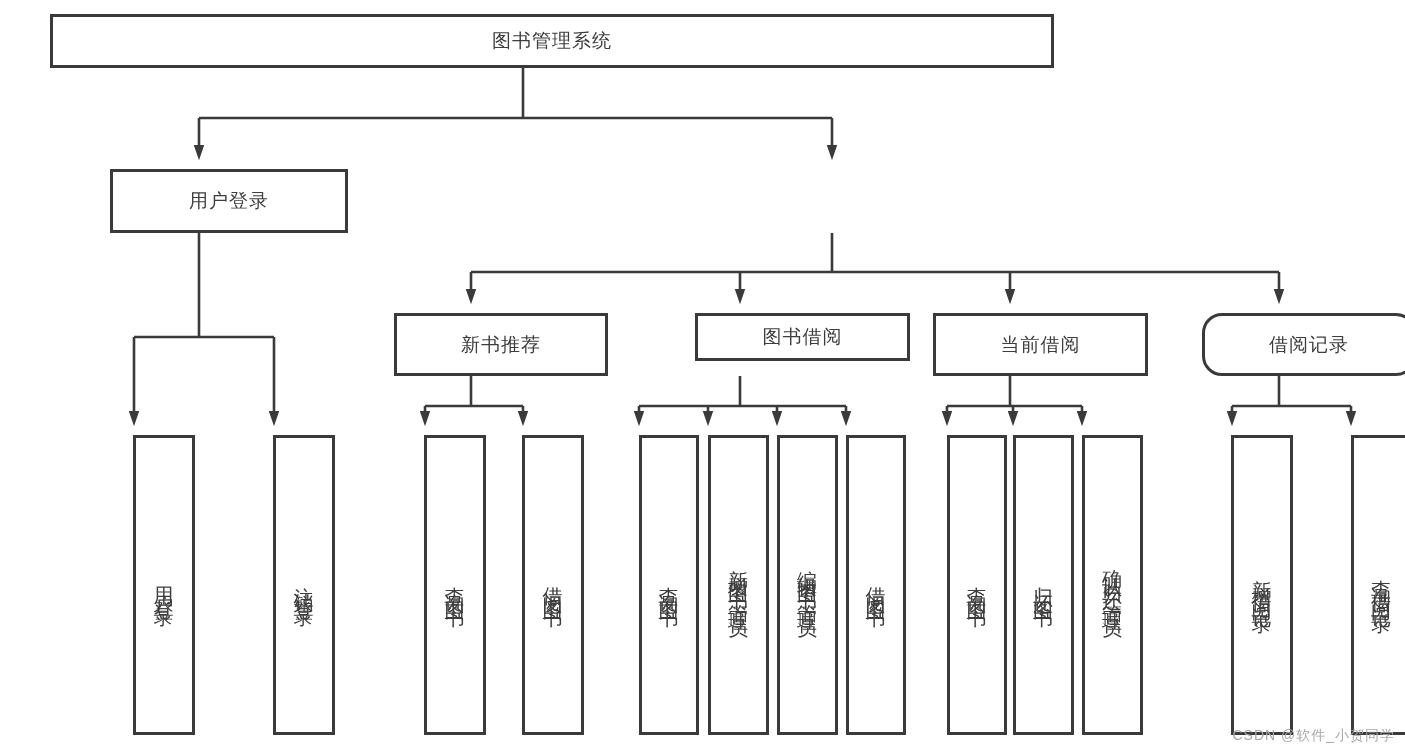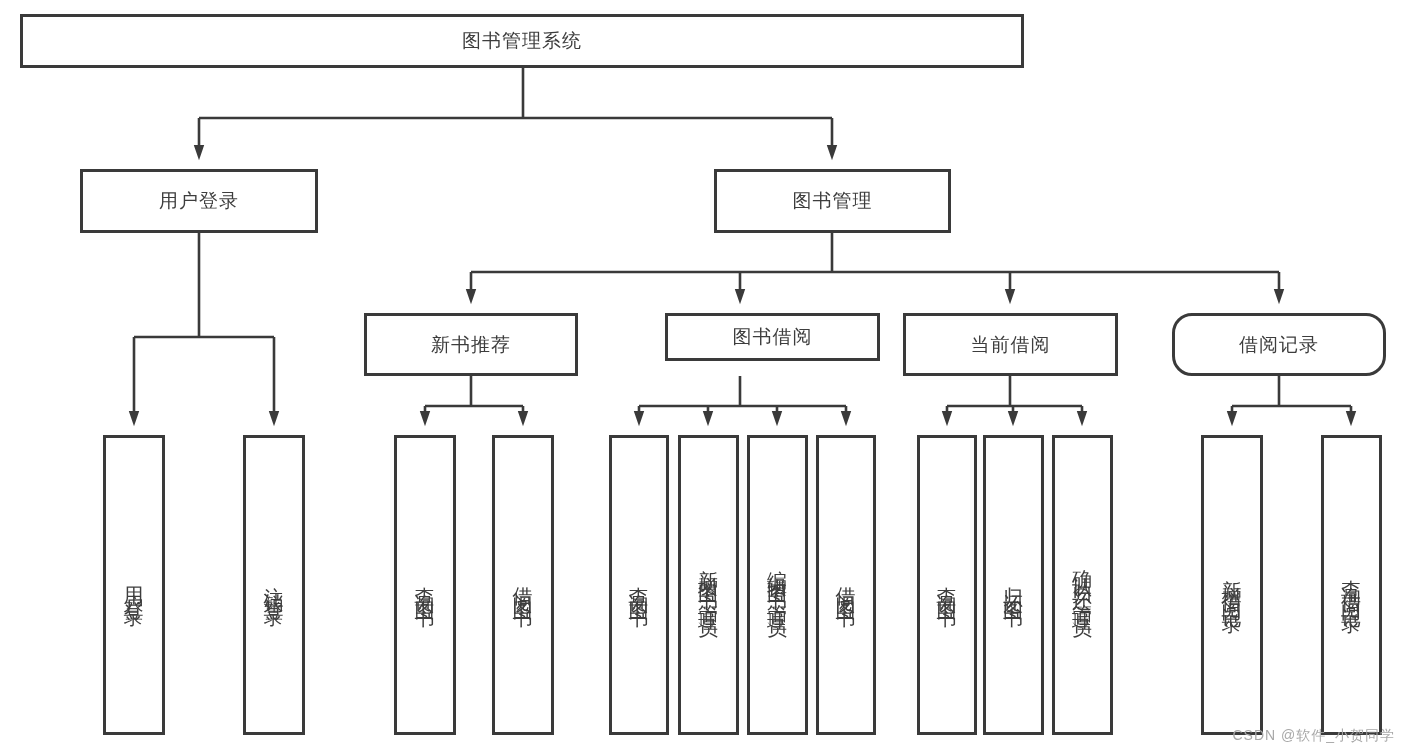--- a/index.html
+++ b/index.html
@@ -40,20 +40,21 @@
     background: var(--box-bg);
     border: 3px solid var(--line-color);
     display: flex;
     align-items: center;
     justify-content: center;
     color: #3d3d3d;
     font-size: 19px;
     letter-spacing: 1px;
     text-align: center;
     line-height: 1.15;
+    margin-left: 30px;
   }
   .vbox {
     writing-mode: vertical-rl;
     text-orientation: mixed;
     font-size: 20px;
     letter-spacing: 7px;
     line-height: 1;
   }
   #watermark {
     position: absolute;
@@ -107,21 +108,20 @@
     <path class="cline" marker-end="url(#arrow)" d="M1082,406 V411"></path>
 
     <path class="cline" d="M1279,376 V406 M1232,406 H1351"></path>
     <path class="cline" marker-end="url(#arrow)" d="M1232,406 V411"></path>
     <path class="cline" marker-end="url(#arrow)" d="M1351,406 V411"></path>
   </svg>
 
   <div class="box" style="left:20px; top:14px; width:1004px; height:54px;">图书管理系统</div>
 
   <div class="box" style="left:80px; top:169px; width:238px; height:64px;">用户登录</div>
-  <div class="box" style="left:714px; top:169px; width:237px; height:64px;">图书管理</div>
 
   <div class="box" style="left:364px; top:313px; width:214px; height:63px;">新书推荐</div>
   <div class="box" style="left:665px; top:313px; width:215px; height:48px;">图书借阅</div>
   <div class="box" style="left:903px; top:313px; width:215px; height:63px;">当前借阅</div>
   <div class="box" style="left:1172px; top:313px; width:214px; height:63px;border-radius:20px;">借阅记录</div>
 
   <div class="box vbox" style="left:103px; top:435px; width:62px; height:300px;">用户登录</div>
   <div class="box vbox" style="left:243px; top:435px; width:62px; height:300px;">注销登录</div>
 
   <div class="box vbox" style="left:394px; top:435px; width:62px; height:300px;">查询图书</div>

